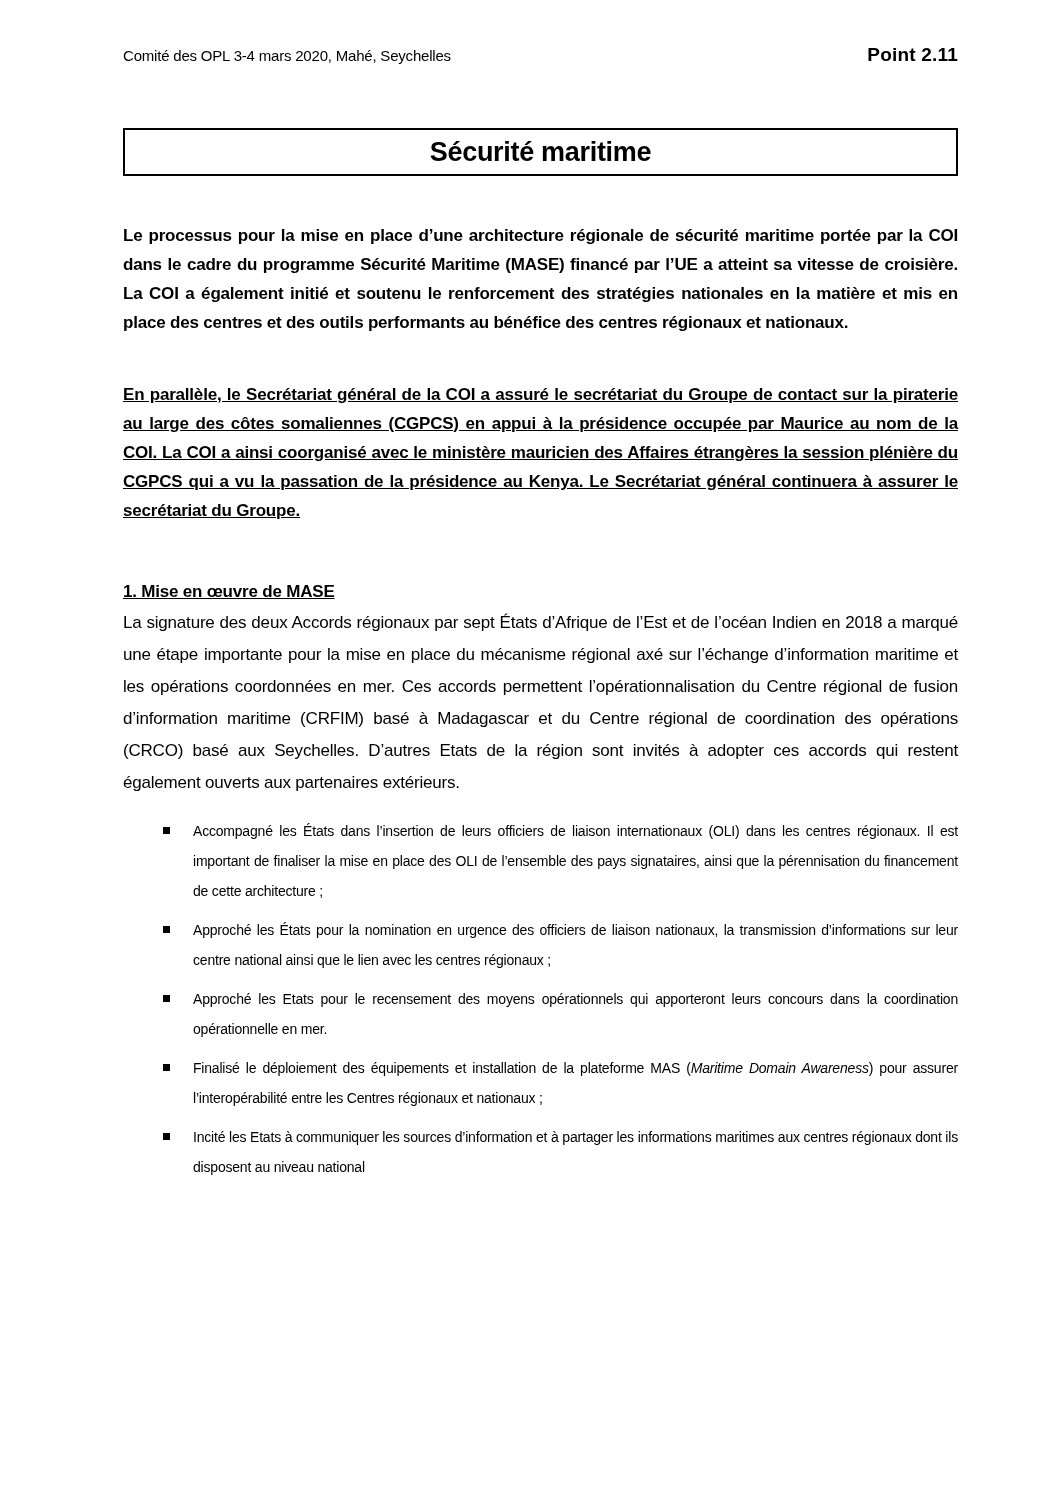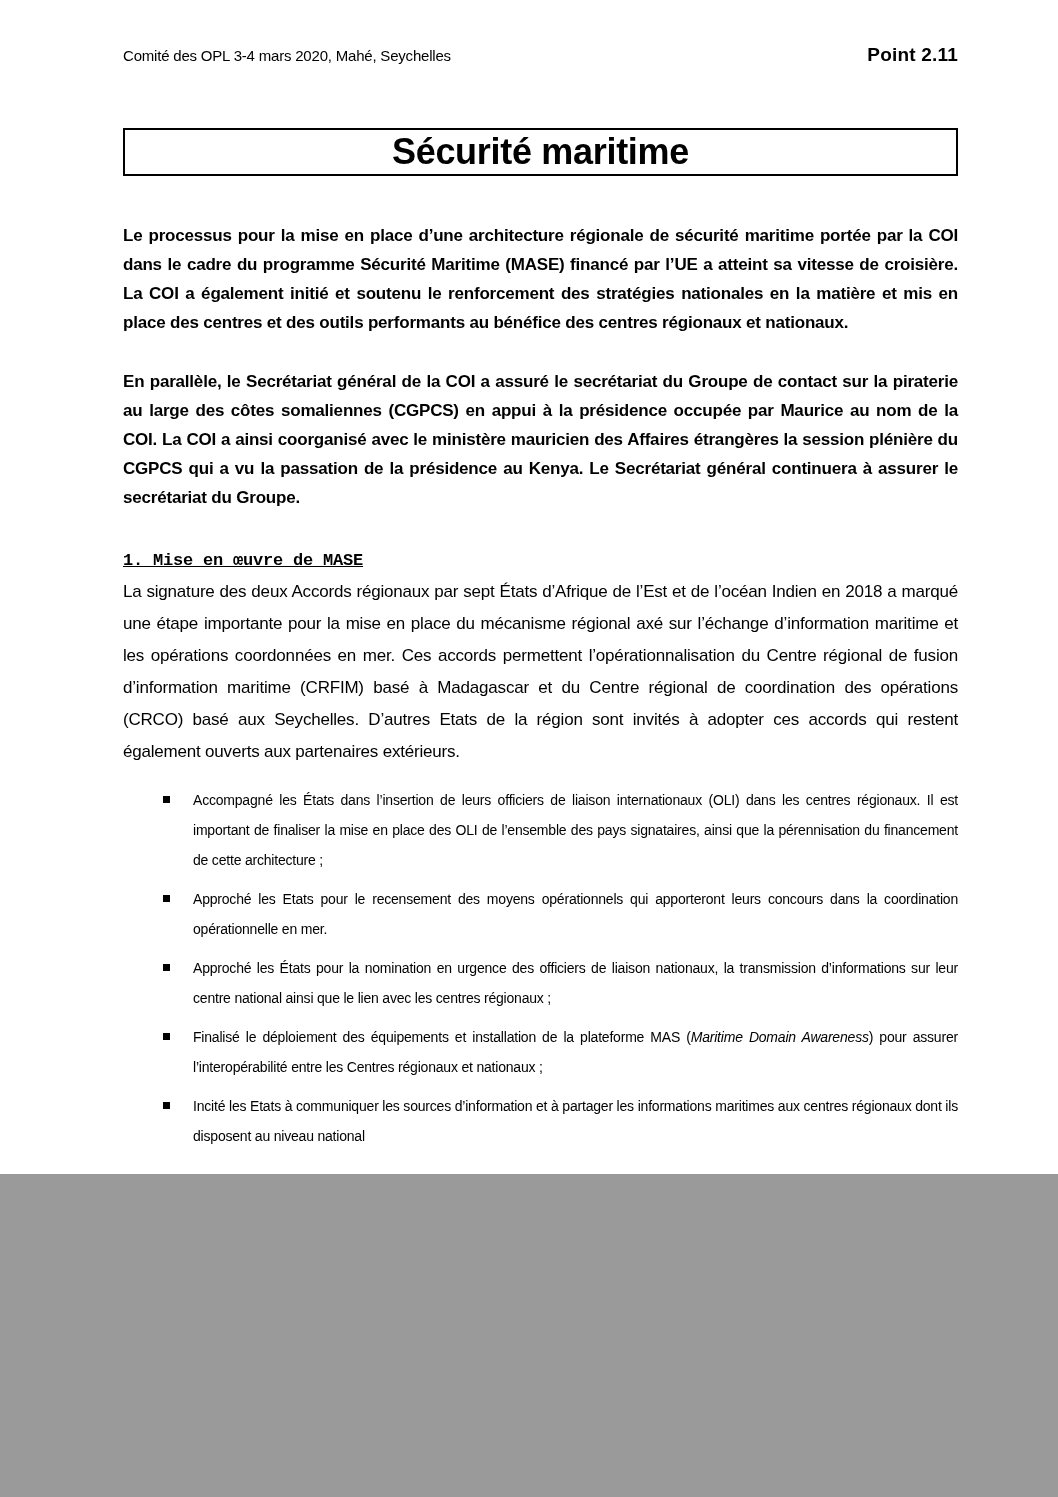--- a/index.html
+++ b/index.html
@@ -1,17 +1,17 @@
 <!DOCTYPE html>
 <html lang="fr"><head>
 <meta charset="utf-8">
 <style>
   html,body{margin:0;padding:0;background:#9a9a9a;}
   .page{
-    width:1058px;height:1174px;background:#ffffff;color:#000;
+    width:1058px;height:1497px;background:#ffffff;color:#000;
     position:relative;margin:0 auto;box-sizing:border-box;
     font-family:"Liberation Sans", sans-serif;
     -webkit-font-smoothing:antialiased;
   }
   .content{
     position:absolute;left:123px;right:100px;top:44px;
   }
   .doc-header{
     display:flex;justify-content:space-between;align-items:baseline;
   }
@@ -19,32 +19,32 @@
     font-size:15px;letter-spacing:-0.2px;font-weight:500;
   }
   .doc-header .right{
     font-size:19px;font-weight:700;letter-spacing:0.2px;
   }
   .title-box{
     margin-top:62px;border:2px solid #000;height:44px;
     display:flex;align-items:center;justify-content:center;
   }
   .title-box .title{
-    font-size:36px;font-weight:700;letter-spacing:-0.3px;
+    font-size:27px;font-weight:700;letter-spacing:-0.3px;
   }
   .para{
     font-size:17px;line-height:29px;text-align:justify;
     letter-spacing:-0.2px;
   }
   .para.bold{font-weight:700;}
   .p1{margin-top:45px;}
-  .p2{margin-top:30px;}
+  .p2{margin-top:43px;text-decoration:underline;}
   .section-heading{
-    margin-top:34px;font-size:17px;font-weight:700;
-    text-decoration:underline;letter-spacing:-0.2px;line-height:29px;font-family:Liberation Mono, monospace;
+    margin-top:52px;font-size:17px;font-weight:700;
+    text-decoration:underline;letter-spacing:-0.2px;line-height:29px;
   }
   .p3{margin-top:1px;line-height:32px;}
   .p4{margin-top:31px;line-height:30px;}
   ul.bullets{
     list-style:none;margin:2px 0 0 0;padding:0 0 0 40px;
   }
   ul.bullets li{
     display:flex;margin-top:9px;
     font-size:14px;line-height:30px;text-align:justify;letter-spacing:-0.2px;justify-content:center;
   }
@@ -89,27 +89,27 @@
       <li>
         <span class="marker">
             <i></i>
           </span>
         <span class="bullet-text">Accompagné les États dans l’insertion de leurs officiers de liaison internationaux (OLI) dans les centres régionaux. Il est important de finaliser la mise en place des OLI de l’ensemble des pays signataires, ainsi que la pérennisation du financement de cette architecture ;</span>
       </li>
       <li>
         <span class="marker">
             <i></i>
           </span>
-        <span class="bullet-text">Approché les Etats pour le recensement des moyens opérationnels qui apporteront leurs concours dans la coordination opérationnelle en mer.</span>
+        <span class="bullet-text">Approché les États pour la nomination en urgence des officiers de liaison nationaux, la transmission d’informations sur leur centre national ainsi que le lien avec les centres régionaux ;</span>
       </li>
       <li>
         <span class="marker">
             <i></i>
           </span>
-        <span class="bullet-text">Approché les États pour la nomination en urgence des officiers de liaison nationaux, la transmission d’informations sur leur centre national ainsi que le lien avec les centres régionaux ;</span>
+        <span class="bullet-text">Approché les Etats pour le recensement des moyens opérationnels qui apporteront leurs concours dans la coordination opérationnelle en mer.</span>
       </li>
       <li>
         <span class="marker">
             <i></i>
           </span>
         <span class="bullet-text"><span>Finalisé le déploiement des équipements et installation de la plateforme MAS (</span><em>Maritime Domain Awareness</em><span>) pour assurer l’interopérabilité entre les Centres régionaux et nationaux ;</span></span>
       </li>
       <li>
         <span class="marker">
             <i></i>

